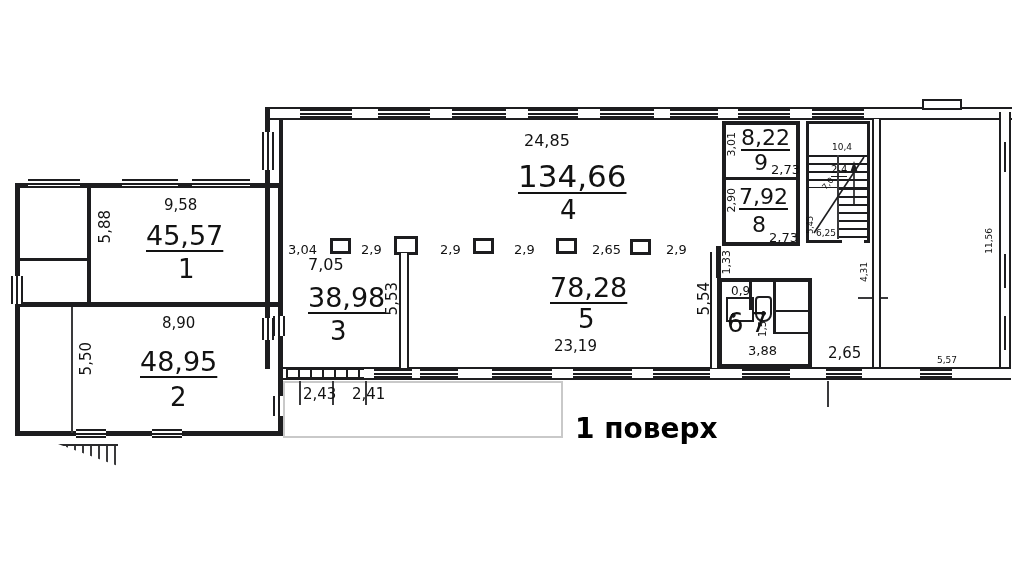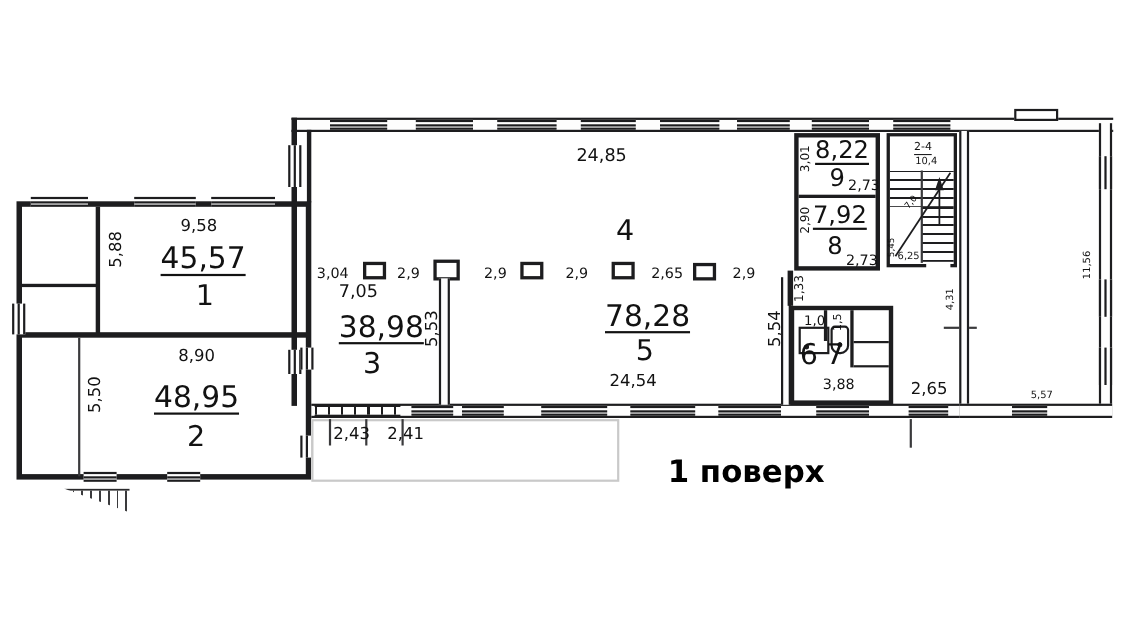--- a/index.html
+++ b/index.html
@@ -26,23 +26,23 @@
   .lbl {position:absolute;white-space:nowrap;line-height:1;color:#121212;}
   .vert {writing-mode:vertical-rl;transform:rotate(180deg);}
   .area {font-size:27px;text-decoration:underline;text-decoration-thickness:2px;text-underline-offset:5px;}
   .area-sm {font-size:22px;text-decoration:underline;text-decoration-thickness:1.8px;text-underline-offset:4px;}
   .area-lg {font-size:31px;text-decoration:underline;text-decoration-thickness:2.2px;text-underline-offset:5px;}
   .num {font-size:26px;}
   .num-sm {font-size:22px;}
   .dim {font-size:15px;}
   .dim-lg {font-size:16px;}
   .dims {font-size:13px;}
-  .t12 {font-size:12px;} .t11 {font-size:11px;} .t10 {font-size:10px;}
+  .t12 {font-size:12px;} .t11 {font-size:11px;} .t10 {font-size:10px;margin-top:36px;}
   .tiny {font-size:9px;} .tiny8 {font-size:8px;}
-  .title {font-size:28px;font-weight:bold;color:#000;margin-left:32px;}
+  .title {font-size:28px;font-weight:bold;color:#000;}
   .frac-top {border-bottom:1.4px solid #1d1d1f;padding-bottom:1px;}
 </style>
 </head>
 <body>
 
 <div class="plan">
 
   <div class="band-h" style="left:265px;top:107px;width:747px;height:13px;"></div>
   <div class="win-h" style="left:300px;top:109px;width:52px;"></div>
   <div class="win-h" style="left:378px;top:109px;width:52px;"></div>
@@ -107,25 +107,26 @@
   <span class="lbl dims" style="left:514px;top:243px;">2,9</span>
   <span class="lbl dims" style="left:592px;top:243px;">2,65</span>
   <span class="lbl dims" style="left:666px;top:243px;">2,9</span>
 
   <span class="lbl dim-lg" style="left:308px;top:257px;">7,05</span>
   <span class="lbl area" style="left:308px;top:284px;">38,98</span>
   <span class="lbl num" style="left:330px;top:318px;">3</span>
   <span class="lbl dim vert" style="left:385px;top:282px;">5,53</span>
 
   <span class="lbl dim-lg" style="left:524px;top:133px;">24,85</span>
+  <span class="lbl area-lg" style="left:518px;top:161px;">134,66</span>
   <span class="lbl num" style="left:560px;top:197px;">4</span>
 
   <span class="lbl area" style="left:550px;top:274px;">78,28</span>
   <span class="lbl num" style="left:578px;top:306px;">5</span>
-  <span class="lbl dim" style="left:554px;top:339px;">24,54</span>
+  <span class="lbl dim" style="left:554px;top:339px;">23,19</span>
   <span class="lbl dim vert" style="left:697px;top:282px;">5,54</span>
 
   <div class="band-v" style="left:710px;top:252px;width:9px;height:116px;"></div>
   <div class="wall" style="left:716px;top:246px;width:5px;height:32px;"></div>
   <span class="lbl t11 vert" style="left:721px;top:250px;">1,33</span>
 
   <div class="box" style="left:722px;top:121px;width:78px;height:125px;"></div>
   <div class="wall" style="left:726px;top:177px;width:70px;height:3px;"></div>
   <span class="lbl t11 vert" style="left:726px;top:132px;">3,01</span>
   <span class="lbl area-sm" style="left:741px;top:127px;">8,22</span>
@@ -152,21 +153,21 @@
   <span class="lbl tiny" style="left:816px;top:229px;">6,25</span>
   <span class="lbl tiny8" style="left:822px;top:180px;transform:rotate(-50deg);">7,0</span>
 
   <div class="box" style="left:718px;top:278px;width:94px;height:90px;"></div>
   <div class="wall" style="left:749px;top:282px;width:3px;height:28px;"></div>
   <div class="wall" style="left:773px;top:282px;width:3px;height:52px;"></div>
   <div class="wall" style="left:776px;top:310px;width:32px;height:2px;"></div>
   <div class="wall" style="left:776px;top:332px;width:32px;height:2px;"></div>
   <div class="fixture" style="left:726px;top:297px;width:28px;height:25px;background:radial-gradient(circle at 22% 78%, #1d1d1f 2px, transparent 2.6px);"></div>
   <div class="fixture" style="left:755px;top:296px;width:17px;height:26px;border-radius:4px 4px 8px 8px;background:radial-gradient(circle at 50% 70%, #1d1d1f 2px, transparent 2.6px);"></div>
-  <span class="lbl t12" style="left:731px;top:285px;">1,0</span>
+  <span class="lbl t12" style="left:731px;top:285px;">0,9</span>
   <span class="lbl t10 vert" style="left:758px;top:285px;">1,5</span>
   <span class="lbl num" style="left:727px;top:310px;">6</span>
   <span class="lbl num" style="left:751px;top:310px;">7</span>
   <span class="lbl dims" style="left:748px;top:344px;">3,88</span>
 
   <span class="lbl dim" style="left:828px;top:346px;">2,65</span>
   <span class="lbl tiny vert" style="left:860px;top:262px;">4,31</span>
   <div class="thin" style="left:827px;top:381px;width:2px;height:26px;"></div>
   <div class="thin" style="left:858px;top:297px;width:30px;height:2px;"></div>
 

